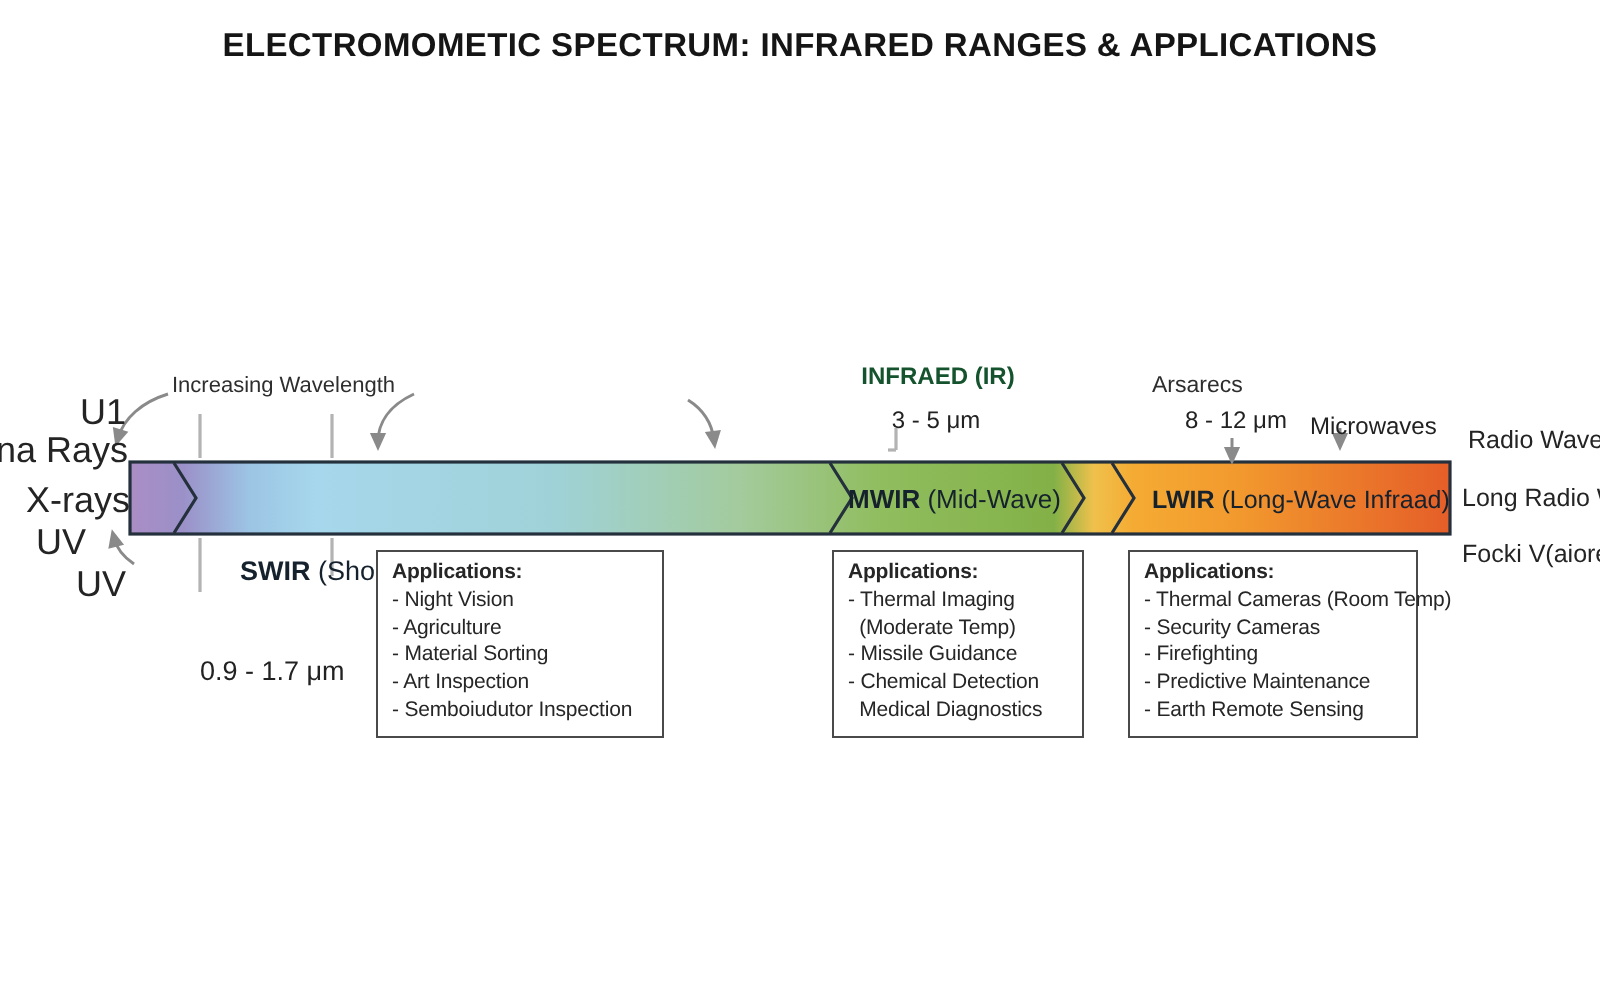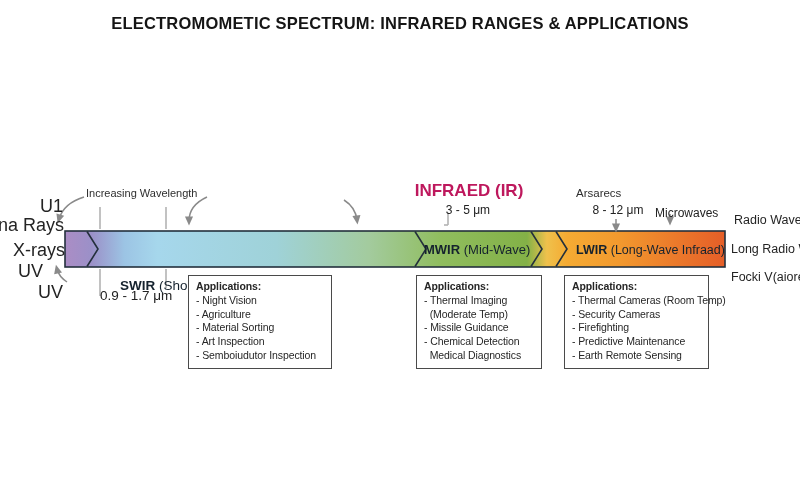--- a/index.html
+++ b/index.html
@@ -6,27 +6,27 @@
   .page{
     position:relative;width:800px;height:500px;overflow:hidden;
     background:#ffffff;font-family:"Liberation Sans",sans-serif;color:#1d1d1d;
   }
   .abs{position:absolute;white-space:nowrap;}
   .title{
     left:0;top:14px;width:800px;text-align:center;
     font-size:16.5px;font-weight:bold;letter-spacing:.2px;color:#151515;
   }
   .ann{font-size:11px;color:#2e2e2e;}
-  .ir-head{font-size:17px;font-weight:bold;text-align:center;width:120px;color:#be185d;}
+  .ir-head{font-size:12px;font-weight:bold;text-align:center;width:120px;color:#14532d;}
   .range{font-size:12px;text-align:center;width:84px;color:#222;}
   .side-label{font-size:18px;color:#242424;}
   .right-label{font-size:12.5px;color:#242424;}
   .bar-label{font-size:13px;color:#15222e;}
   .bar-label b{font-weight:bold;}
-  .swir-range{font-size:13.5px;color:#222;}
+  .swir-range{font-size:13.5px;color:#222;margin-top:40px;}
   .app-box{
     position:absolute;background:#fff;border:1px solid #4a4a4a;
     padding:4px 7px 5px 7px;font-size:10.5px;line-height:13.8px;color:#262626;
     letter-spacing:-0.1px;
   }
   .app-box .bt{font-weight:bold;white-space:pre;}
   .app-box .it{white-space:pre;}
   svg.deco{position:absolute;left:0;top:0;}
 </style>
 </head>

